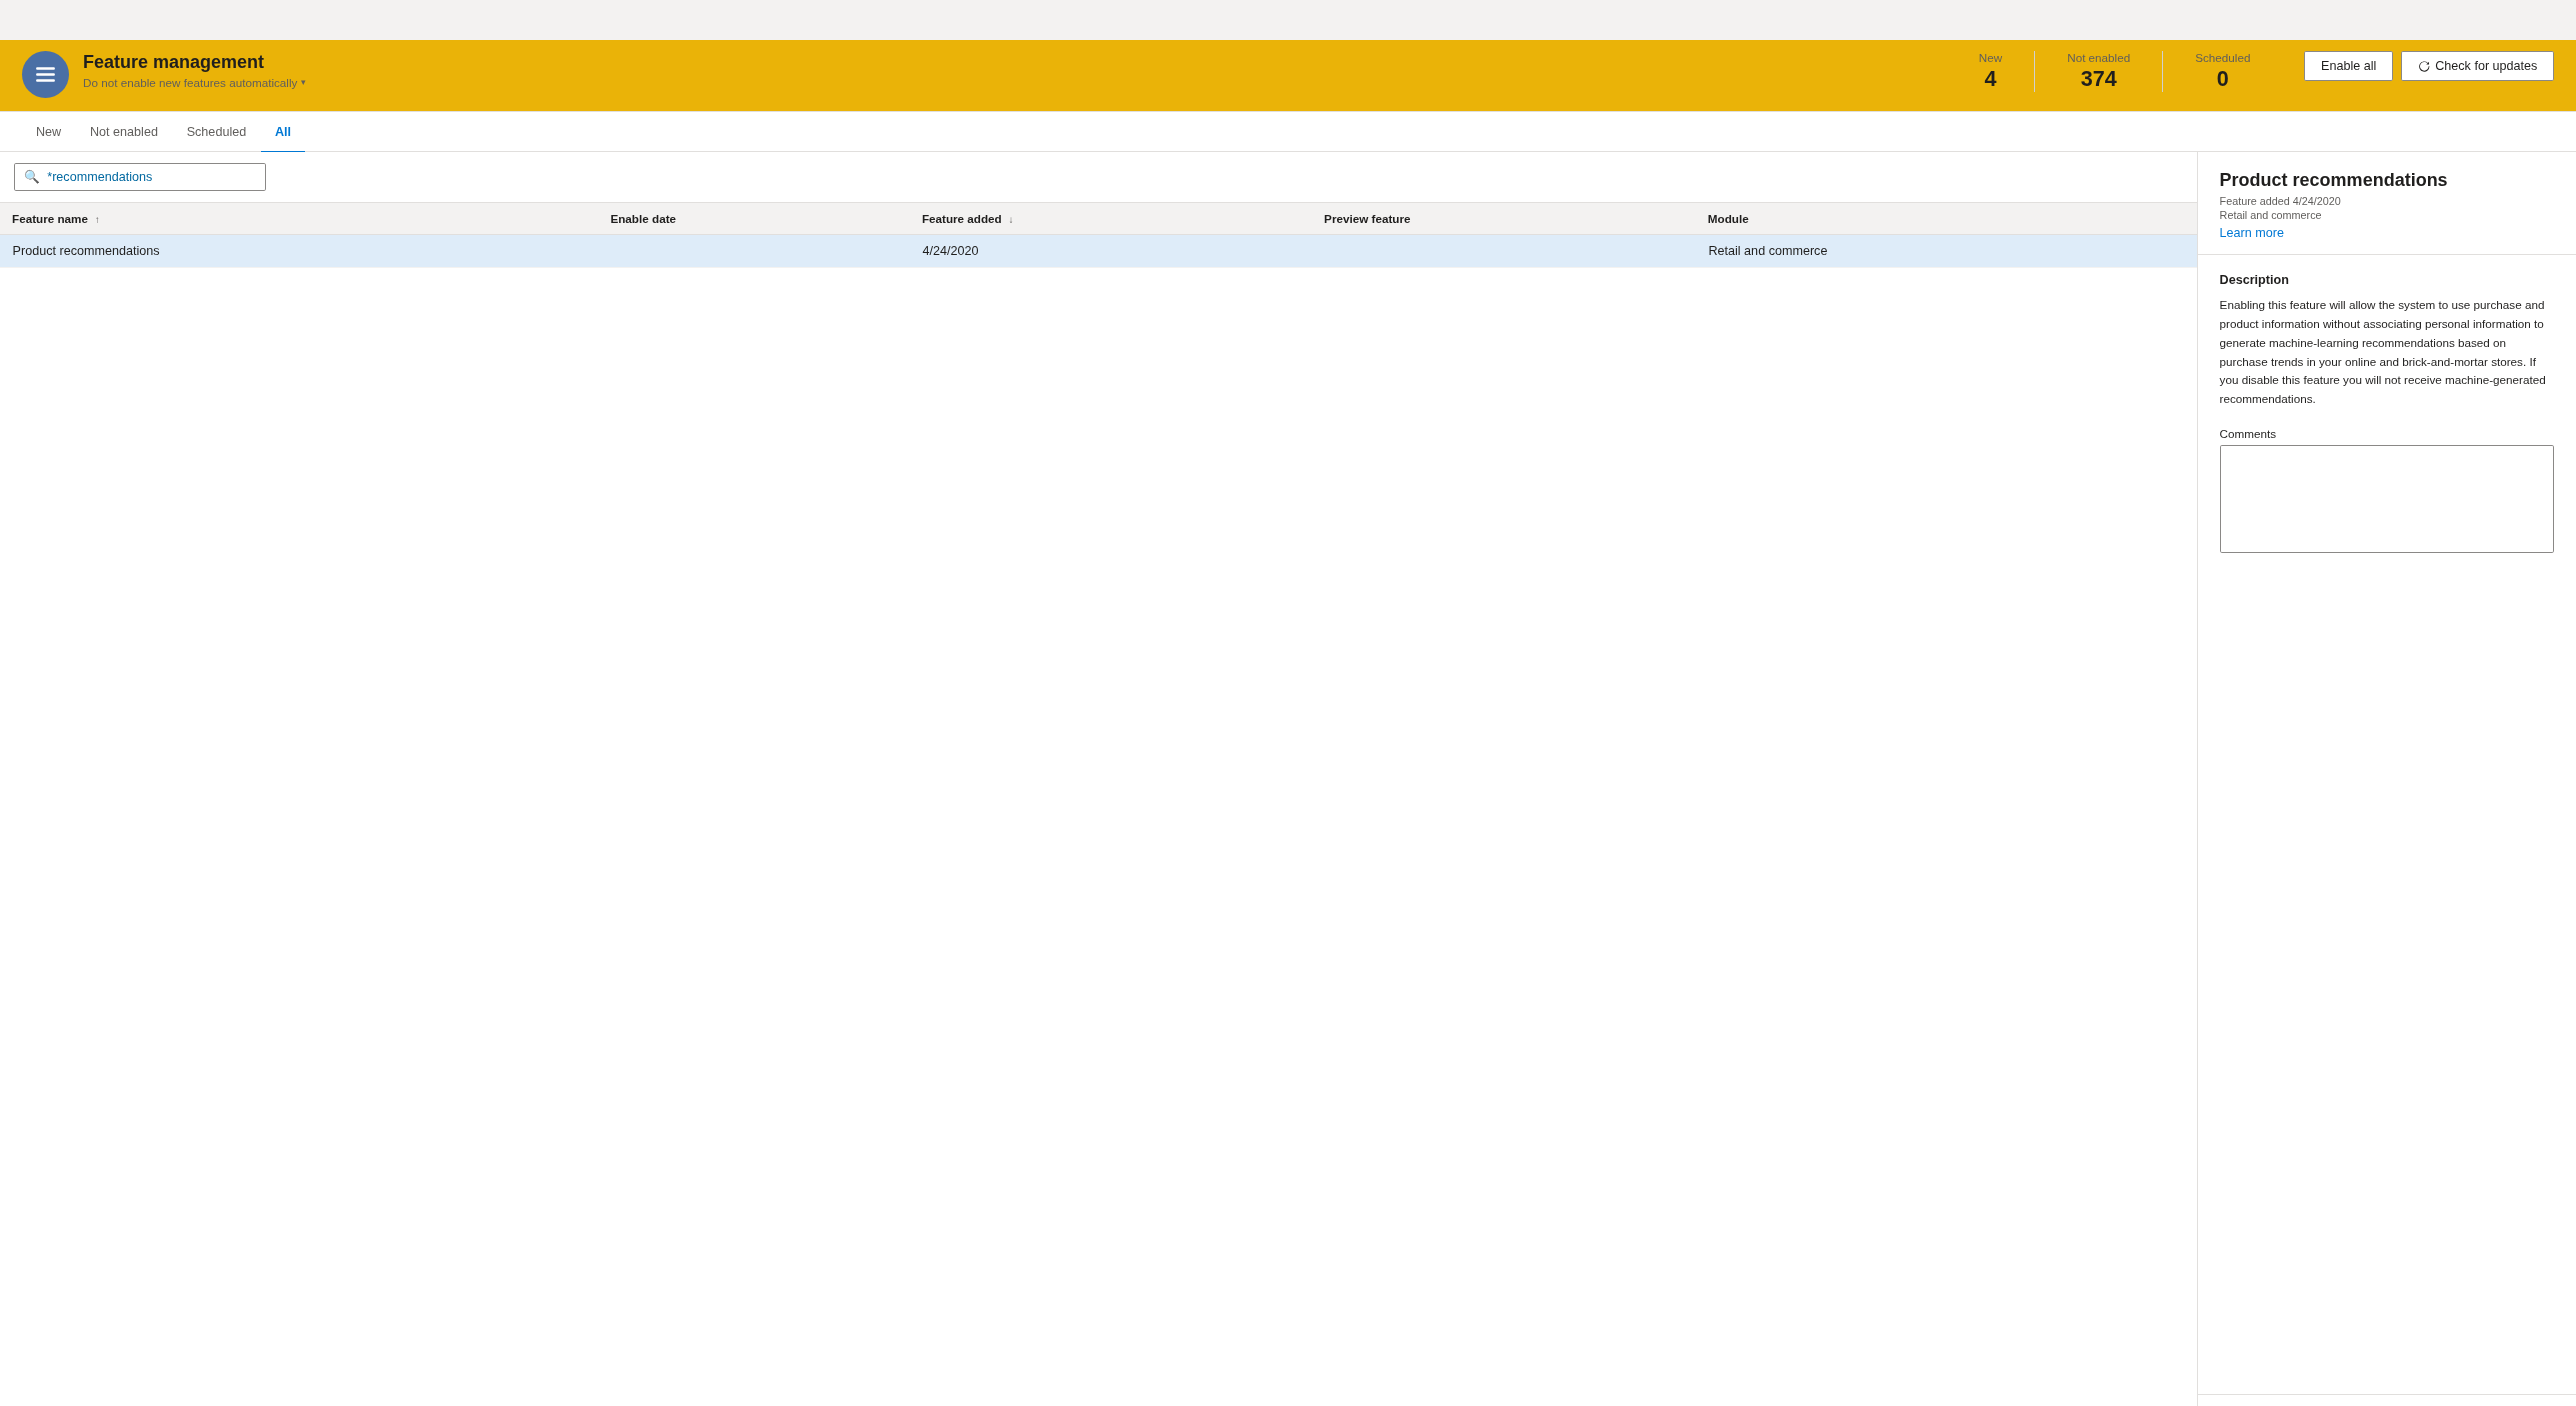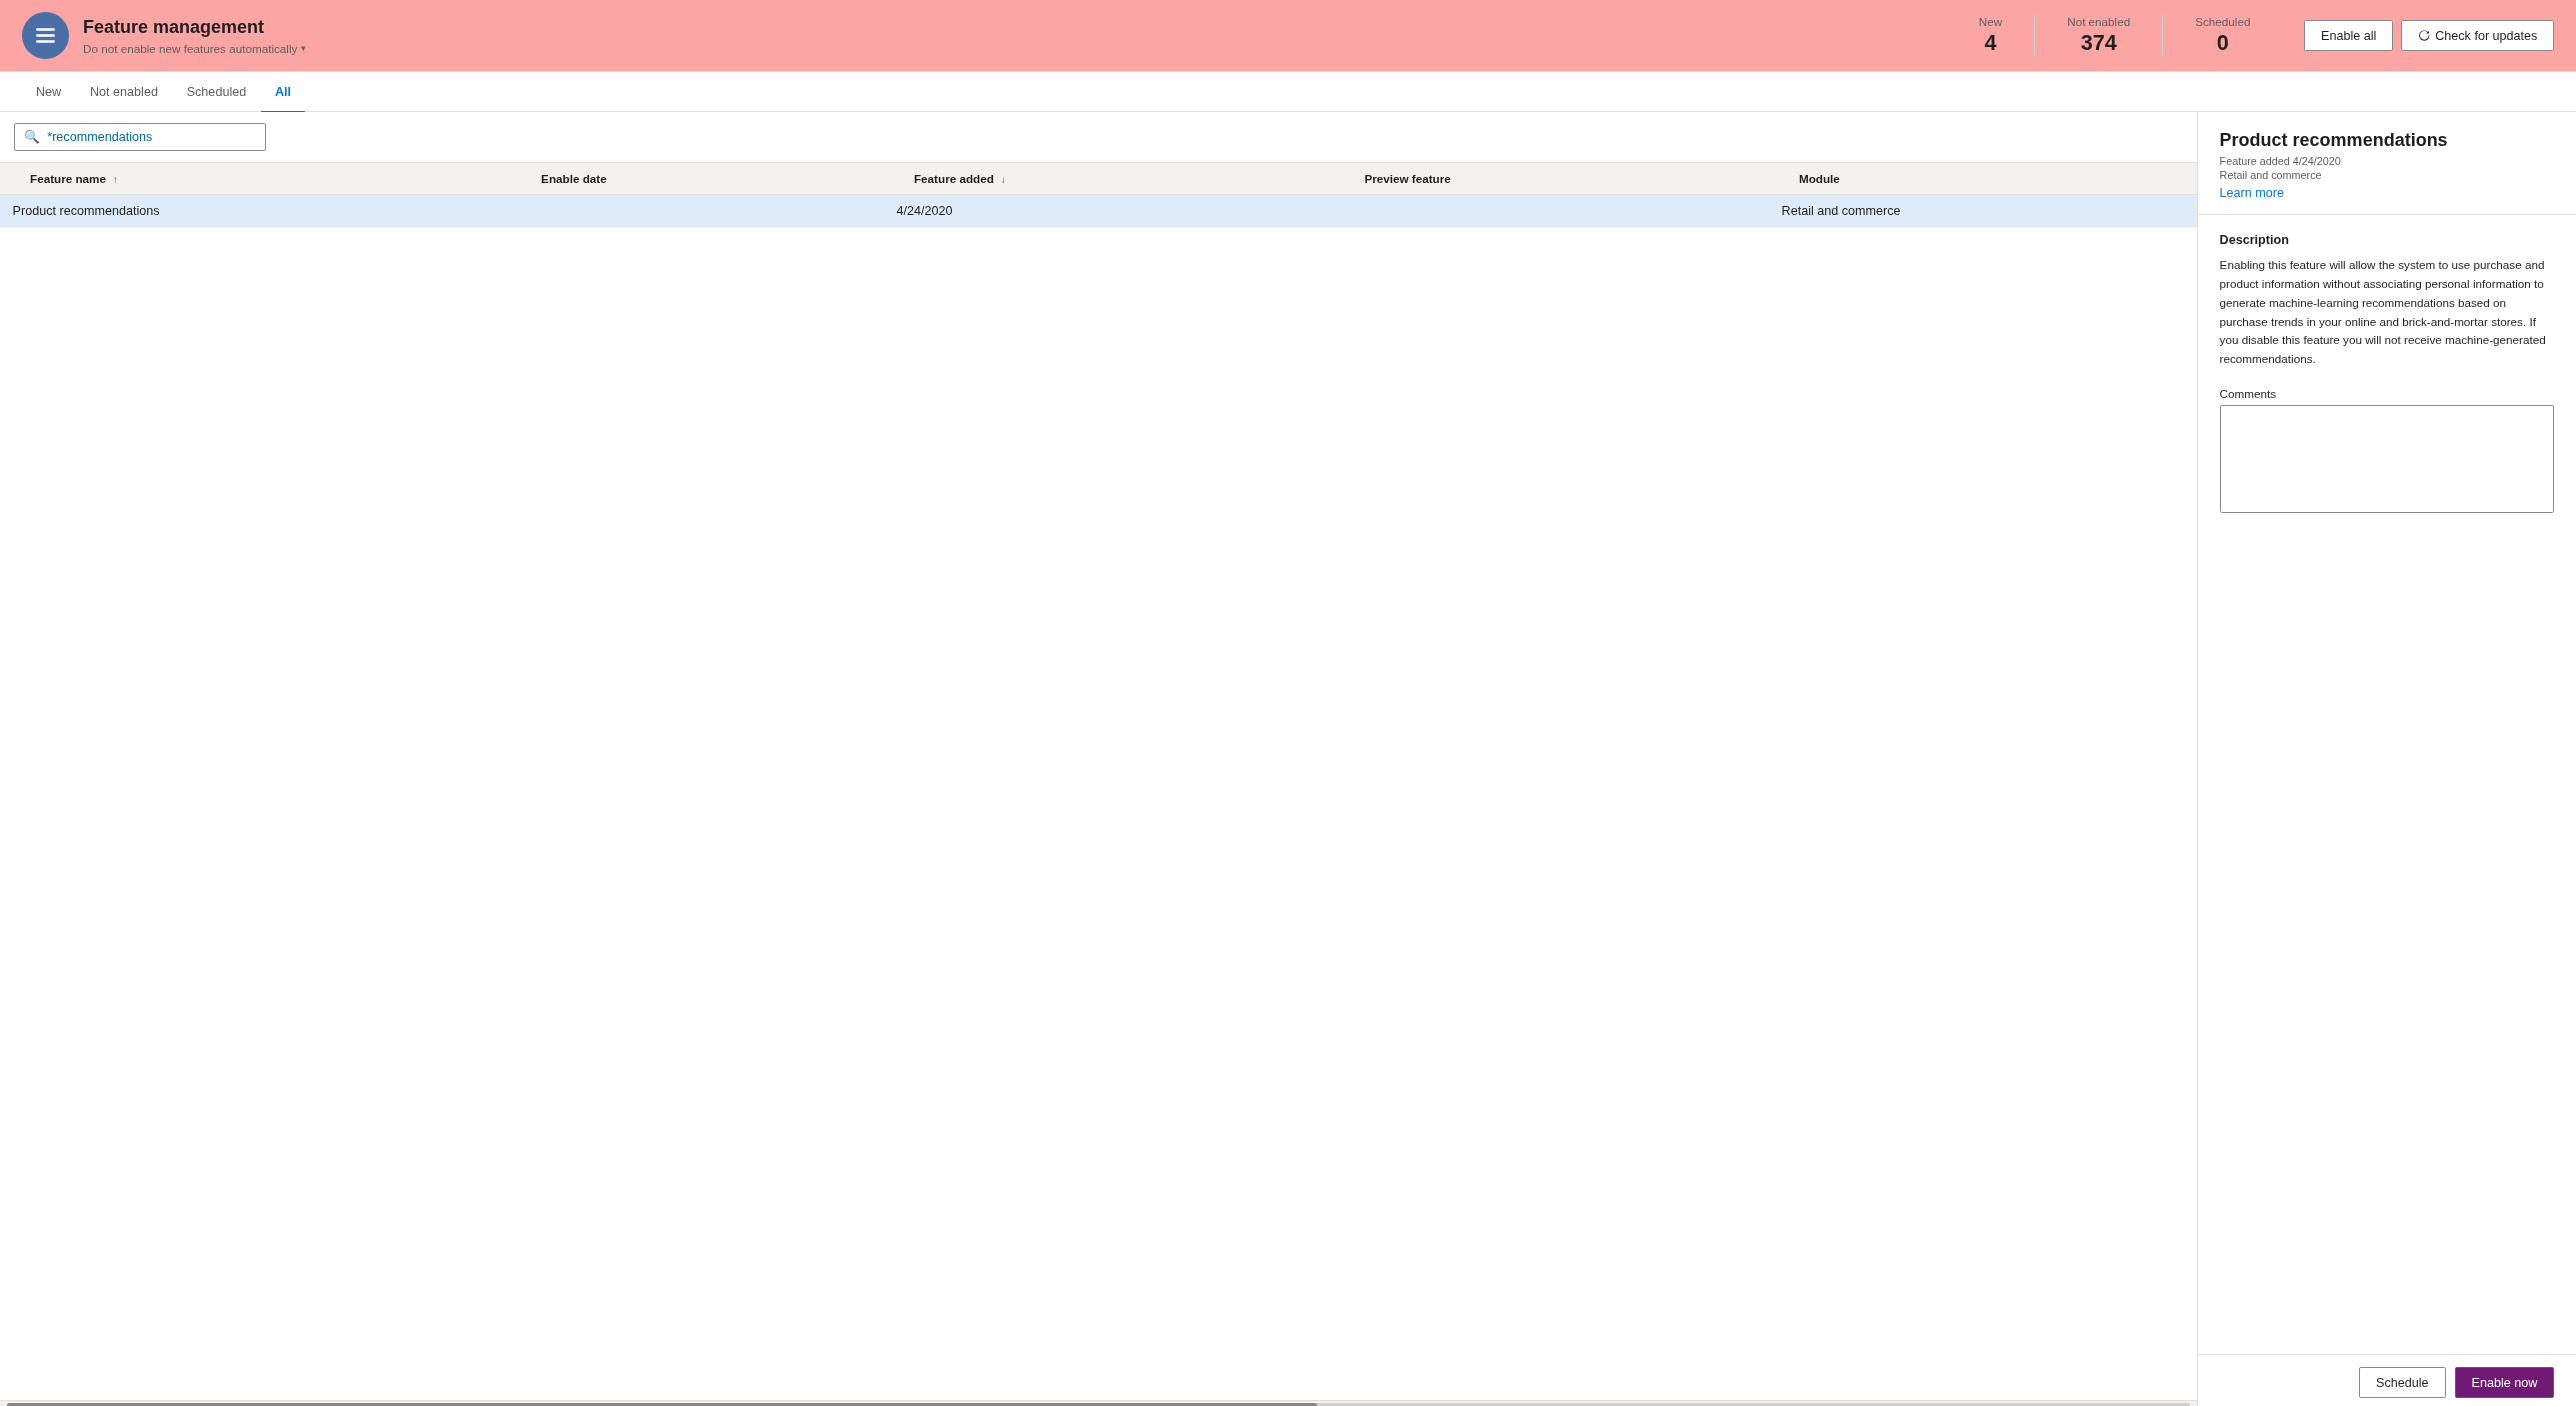--- a/index.html
+++ b/index.html
@@ -6,26 +6,27 @@
     body {
       font-family: 'Segoe UI', Arial, sans-serif;
       font-size: 12.6px;
       background: #f3f2f1;
       color: #201f1e;
       min-height: 100vh;
     }
 
     
     .header {
-      background: #fca5a5;
-      display: flex;
-      align-items: center;
+      background: #eab308;
+      display: flex;
+      align-items: flex-start;
       padding: 10.8px 21.6px;
       border-bottom: 0.9px solid #e1dfdd;
       min-height: 72px;
+      margin-top: 40px;
     }
     .header-icon {
       width: 47px;
       height: 47px;
       border-radius: 50%;
       background: #4a6fa5;
       display: flex;
       align-items: center;
       justify-content: center;
       margin-right: 14.4px;
@@ -195,21 +196,21 @@
       width: 100%;
       border-collapse: collapse;
       font-size: 12.6px;
     }
     thead tr {
       background: #f3f2f1;
       border-bottom: 0.9px solid #e1dfdd;
     }
     thead th {
       text-align: left;
-      padding: 9px 30px;
+      padding: 9px 12px;
       font-weight: 600;
       color: #201f1e;
       font-size: 11.7px;
       white-space: nowrap;
     }
     thead th .sort-icon {
       margin-left: 3.6px;
       font-size: 10px;
       color: #605e5c;
     }

